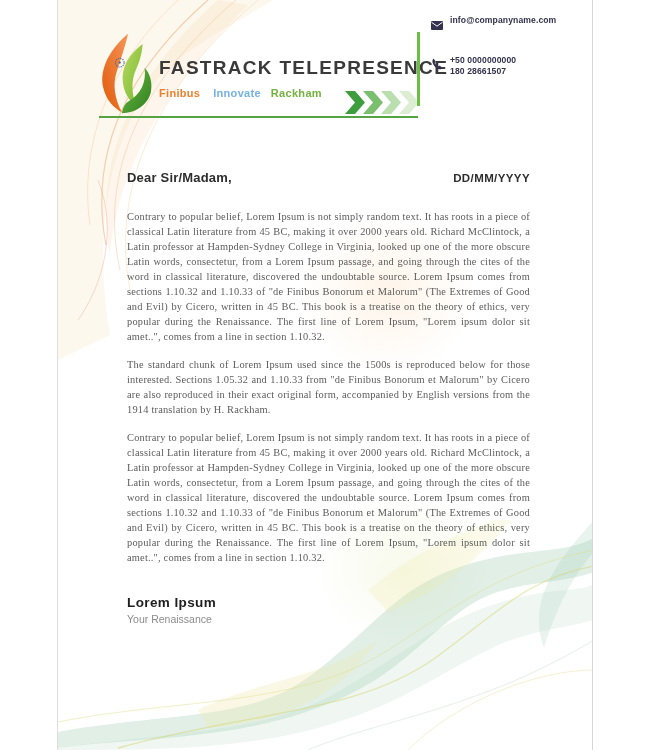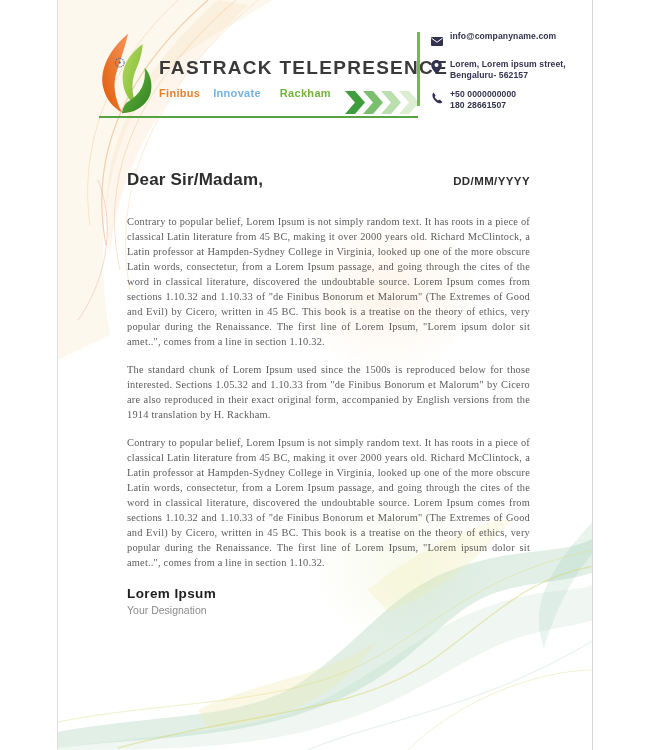--- a/index.html
+++ b/index.html
@@ -22,41 +22,41 @@
     background:radial-gradient(ellipse at center, rgba(247,189,118,0.16), rgba(247,189,118,0) 70%); }
   .blob-2 { left:255px; top:495px; width:180px; height:150px;
     background:radial-gradient(ellipse at center, rgba(206,224,130,0.16), rgba(206,224,130,0) 70%); }
 
   
   .logo { position:absolute; left:39px; top:33px; width:60px; height:82px; }
   .brand { position:absolute; left:101px; top:57px; }
   .brand-name { font-size:19px; font-weight:700; letter-spacing:1.3px; color:#3A3A3A; white-space:nowrap; }
   .brand-tagline { margin-top:8px; font-size:11px; font-weight:700; letter-spacing:0.3px; white-space:nowrap; }
   .tag-analyze  { color:#E8812E; margin-right:13px; }
-  .tag-innovate { color:#74B2E0; margin-right:19px; }
+  .tag-innovate { color:#74B2E0; margin-right:10px; }
   .tag-deliver  { color:#74B23F; }
   .chevrons { position:absolute; left:287px; top:91px; }
   .h-line { position:absolute; left:41px; top:116px; width:319px; height:2px; background:#55A343; }
   .v-line { position:absolute; left:359px; top:32px; width:3px; height:74px; background:#6CBE45; }
-  .contact { position:absolute; left:373px; top:31px; width:152px; display:flex; flex-direction:column; gap:9px; }
+  .contact { position:absolute; left:373px; top:15px; width:152px; display:flex; flex-direction:column; gap:21px; }
   .contact-row { display:flex; gap:7px; align-items:flex-start; }
   .contact-icon { flex:0 0 12px; padding-top:1px; }
   .contact-text { font-size:8.6px; font-weight:700; color:#32324E; line-height:10.5px; letter-spacing:0.1px; }
 
   
   .letter { position:absolute; left:69px; top:170px; width:403px; }
   .salutation-row { display:flex; justify-content:space-between; align-items:baseline; margin-bottom:24px; }
-  .salutation { font-size:17px; font-weight:700; color:#2D2D2D; letter-spacing:0.2px; }
+  .salutation { font-size:13px; font-weight:700; color:#2D2D2D; letter-spacing:0.2px; }
   .date { font-size:11.5px; font-weight:700; color:#2D2D2D; letter-spacing:0.4px;text-align:right; }
   .letter p {
     font-family:"Liberation Serif", serif;
     font-size:10.4px; line-height:15px; color:#5C5C5C;
     text-align:justify; margin:0 0 13px 0; letter-spacing:0.2px;
   }
-  .signature { margin-top:16px; }
+  .signature { margin-top:30px; }
   .sig-name { font-size:13.5px; font-weight:700; color:#1E1E1E; letter-spacing:0.4px; }
   .sig-title { font-size:10.5px; color:#8C8C8C; margin-top:3px; }
 </style>
 </head>
 <body>
 
 <div class="page">
 
   <svg class="deco deco-top" width="250" height="360" viewBox="0 0 250 360">
     <path d="M0,0 L215,0 C160,35 105,55 75,115 C45,175 38,255 52,335 L0,360 Z" fill="#FAF2E0" opacity="0.55"></path>
@@ -129,32 +129,20 @@
       <span class="contact-icon">
         <svg width="12" height="9" viewBox="0 0 12 9">
             <rect width="12" height="9" rx="1" fill="#32324E"></rect>
             <path d="M0.5,1.2 L6,5.2 L11.5,1.2" stroke="#ffffff" stroke-width="1" fill="none"></path>
           </svg>
       </span>
       <span class="contact-text">info@companyname.com</span>
     </div>
     <div class="contact-row">
       <span class="contact-icon">
-        <svg width="11" height="14" viewBox="0 0 11 14">
-            <path d="M5.5,0 C2.5,0 0.2,2.3 0.2,5.2 C0.2,9 5.5,14 5.5,14 C5.5,14 10.8,9 10.8,5.2 C10.8,2.3 8.5,0 5.5,0 Z" fill="#32324E"></path>
-            <circle cx="5.5" cy="5" r="2" fill="#ffffff"></circle>
-          </svg>
-      </span>
-      <span class="contact-text">
-        <span>Lorem, Lorem ipsum street,</span><br>
-        <span>Bengaluru- 562157</span>
-      </span>
-    </div>
-    <div class="contact-row">
-      <span class="contact-icon">
         <svg width="12" height="12" viewBox="0 0 12 12">
             <path d="M2.6,0.6 C1.4,1.7 0.9,3.6 2.1,6 C3.3,8.4 5.4,10.5 7.8,11.2 C9.4,11.7 10.8,11 11.4,9.9 L9.3,7.9 C8.8,7.5 8.1,7.6 7.6,8.1 L7.1,8.6 C5.9,7.9 4.3,6.3 3.6,5.1 L4.1,4.6 C4.6,4.1 4.7,3.4 4.3,2.9 Z" fill="#32324E"></path>
           </svg>
       </span>
       <span class="contact-text">
         <span>+50 0000000000</span><br>
         <span>180 28661507</span>
       </span>
     </div>
   </div>
@@ -162,17 +150,17 @@
   <div class="letter">
     <div class="salutation-row">
       <span class="salutation">Dear Sir/Madam,</span>
       <span class="date">DD/MM/YYYY</span>
     </div>
     <p>Contrary to popular belief, Lorem Ipsum is not simply random text. It has roots in a piece of classical Latin literature from 45 BC, making it over 2000 years old. Richard McClintock, a Latin professor at Hampden-Sydney College in Virginia, looked up one of the more obscure Latin words, consectetur, from a Lorem Ipsum passage, and going through the cites of the word in classical literature, discovered the undoubtable source. Lorem Ipsum comes from sections 1.10.32 and 1.10.33 of "de Finibus Bonorum et Malorum" (The Extremes of Good and Evil) by Cicero, written in 45 BC. This book is a treatise on the theory of ethics, very popular during the Renaissance. The first line of Lorem Ipsum, "Lorem ipsum dolor sit amet..", comes from a line in section 1.10.32.</p>
     <p>The standard chunk of Lorem Ipsum used since the 1500s is reproduced below for those interested. Sections 1.05.32 and 1.10.33 from "de Finibus Bonorum et Malorum" by Cicero are also reproduced in their exact original form, accompanied by English versions from the 1914 translation by H. Rackham.</p>
     <p>Contrary to popular belief, Lorem Ipsum is not simply random text. It has roots in a piece of classical Latin literature from 45 BC, making it over 2000 years old. Richard McClintock, a Latin professor at Hampden-Sydney College in Virginia, looked up one of the more obscure Latin words, consectetur, from a Lorem Ipsum passage, and going through the cites of the word in classical literature, discovered the undoubtable source. Lorem Ipsum comes from sections 1.10.32 and 1.10.33 of "de Finibus Bonorum et Malorum" (The Extremes of Good and Evil) by Cicero, written in 45 BC. This book is a treatise on the theory of ethics, very popular during the Renaissance. The first line of Lorem Ipsum, "Lorem ipsum dolor sit amet..", comes from a line in section 1.10.32.</p>
     <div class="signature">
       <div class="sig-name">Lorem Ipsum</div>
-      <div class="sig-title">Your Designation</div>
+      <div class="sig-title">Your Renaissance</div>
     </div>
   </div>
 
 </div>
 
 </body></html>

